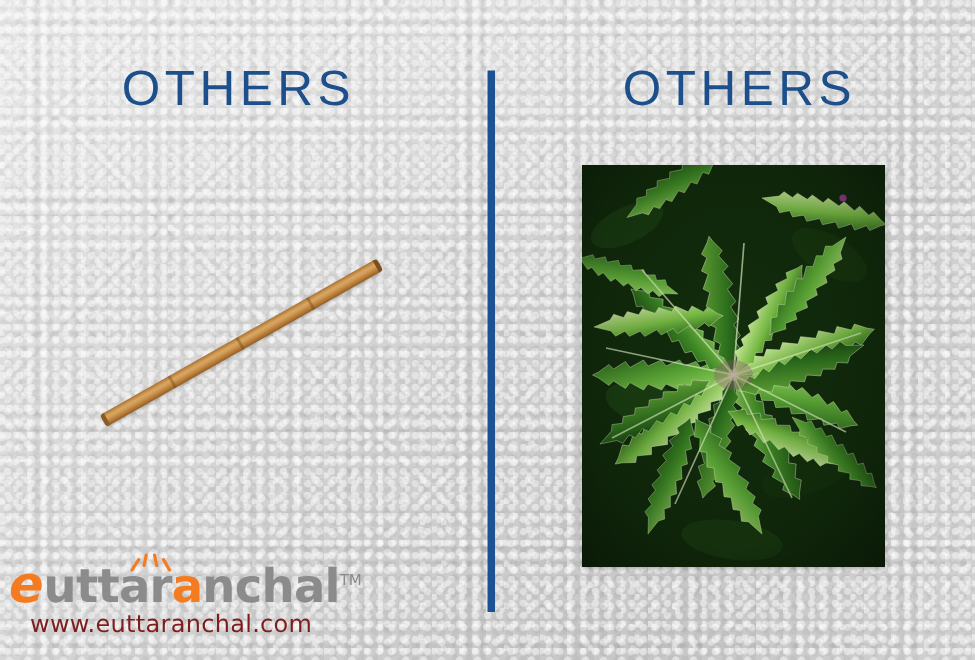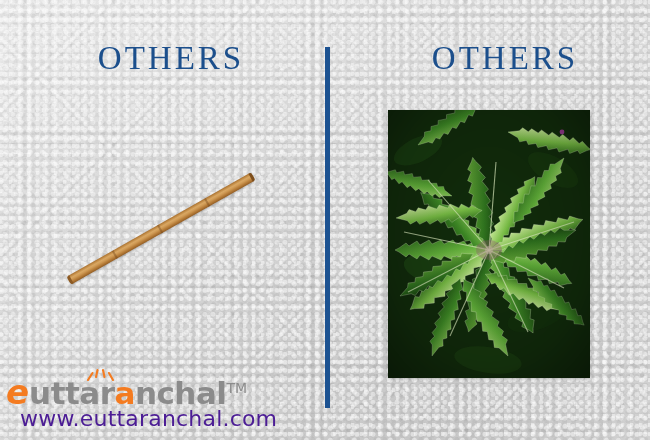--- a/index.html
+++ b/index.html
@@ -43,26 +43,25 @@
     position: absolute;
     inset: 0;
     opacity: .5;
     pointer-events: none;
   }
 
   
   .heading {
     position: absolute;
     top: 40px;
-    font-family: Liberation Serif, serif;
+    font-family: Liberation Sans, sans-serif;
     font-size: 33px;
     letter-spacing: 3px;
     color: #1c4f8c;
     white-space: nowrap;
-    padding-left: 12px;
   }
   #heading-others { left: 0; width: 318px; text-align: center; }
   #heading-pahadi { left: 336px; width: 314px; text-align: center; }
 
   
   #divider {
     position: absolute;
     left: 325px;
     top: 47px;
     width: 5px;
@@ -155,38 +154,38 @@
     font-size: 34px;
   }
   .logo-grey { color: #8b8b8b; letter-spacing: -0.5px; }
   .logo-a {
     color: #f47b20;
     position: relative;
     letter-spacing: -0.5px;
   }
   .logo-tm {
     color: #8b8b8b;
-    font-size: 14px;
+    font-size: 10px;
     vertical-align: super;
     font-weight: 500;
   }
   #logo-sun {
     position: absolute;
     left: 78px;
     top: -2px;
     width: 34px;
     height: 16px;
   }
   #logo-url {
     position: absolute;
     left: 14px;
     top: 36px;
     font-family: "DejaVu Sans", sans-serif;
-    font-size: 22px;
-    color: #4c1d95;
+    font-size: 16px;
+    color: #7f1d1d;
     letter-spacing: .2px;
     white-space: nowrap;
     text-align: right;
   }
 </style>
 </head>
 <body>
 
 <div id="stage">
 

